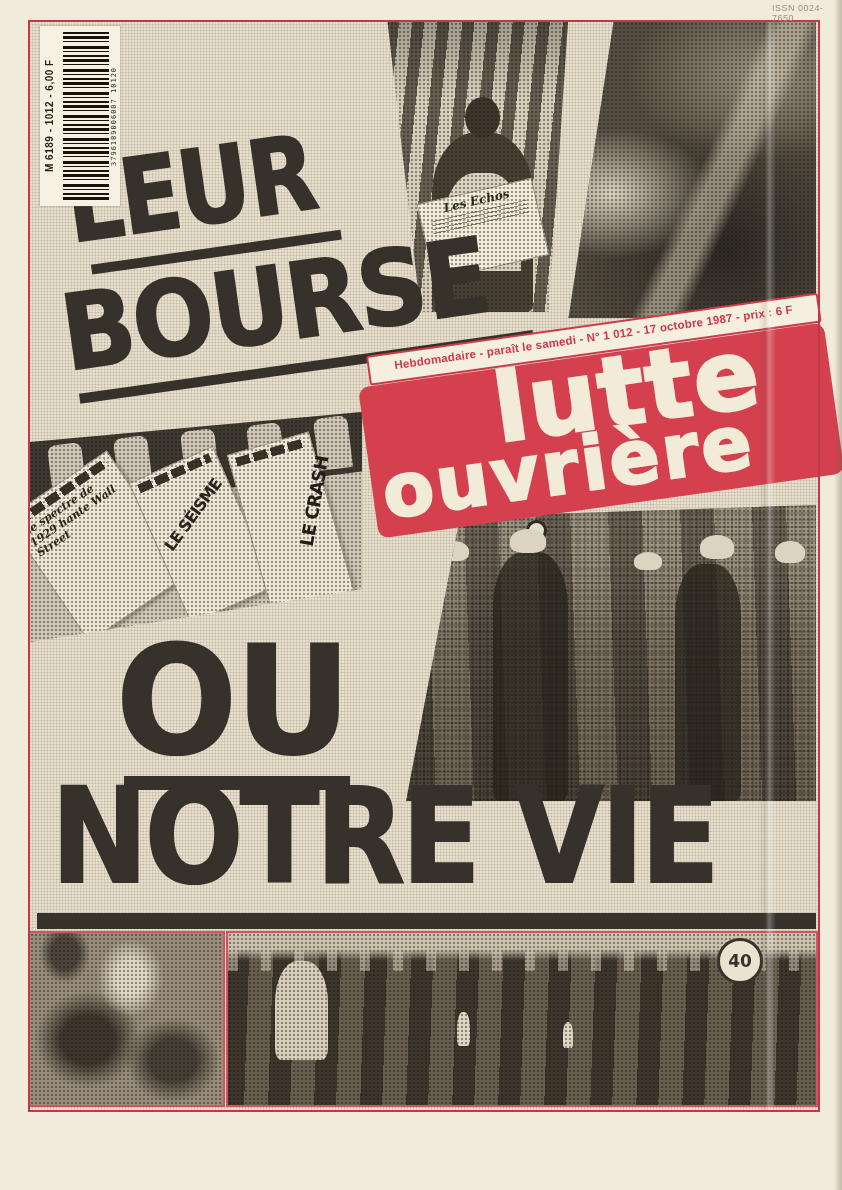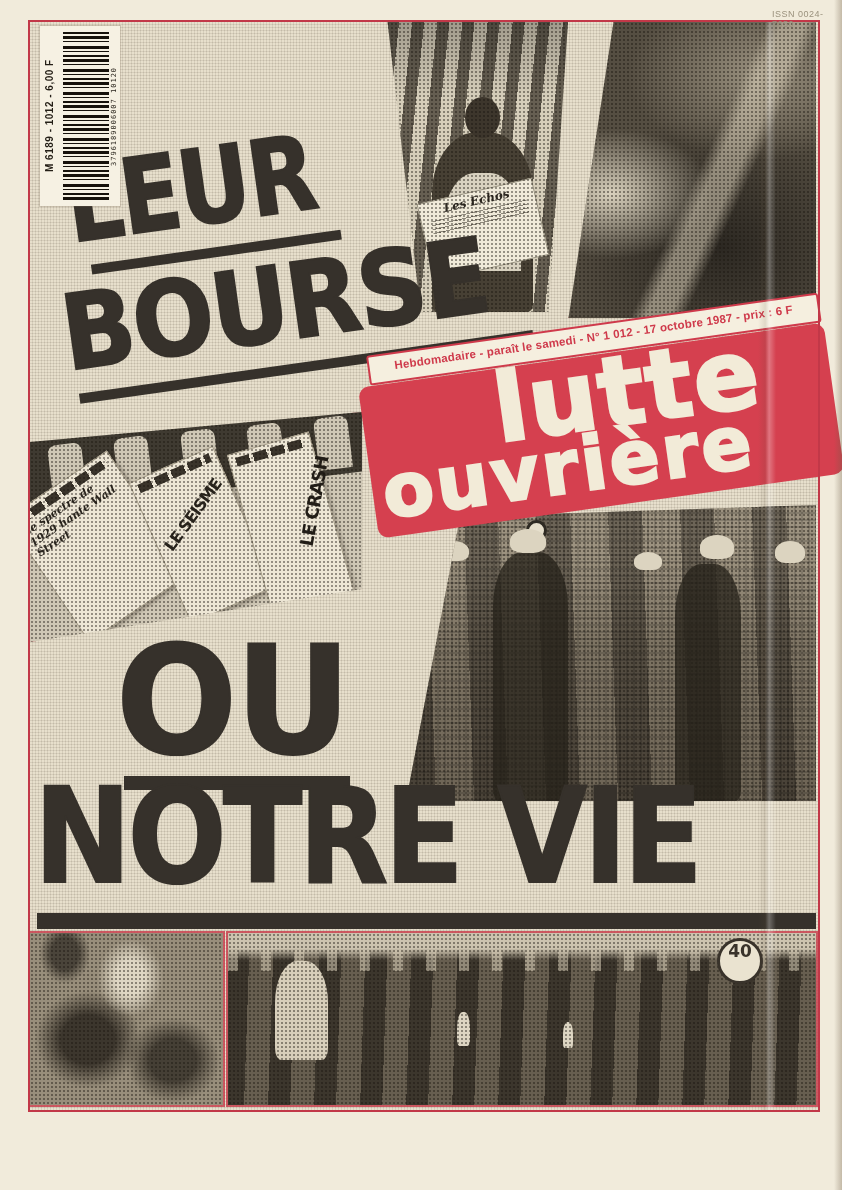--- a/index.html
+++ b/index.html
@@ -21,21 +21,21 @@
   }
   .fold-crease{
     position:absolute;left:758px;top:20px;width:18px;height:1092px;z-index:7;
     background:linear-gradient(90deg,transparent 0,rgba(90,75,55,.14) 40%,rgba(255,255,255,.28) 62%,transparent 100%);
   }
   .scan-edge{
     position:absolute;right:0;top:0;width:8px;height:1190px;z-index:9;
     background:linear-gradient(90deg,transparent,rgba(110,92,70,.35));
   }
   .issn{
-    position:absolute;left:772px;top:9px;font-size:9px;color:#9a917d;
+    position:absolute;left:772px;top:3px;font-size:9px;color:#9a917d;
     letter-spacing:.5px;z-index:9;
   }
   
   .barcode{
     position:absolute;left:40px;top:26px;width:80px;height:180px;
     background:#f6f1e3;z-index:7;display:flex;align-items:stretch;
     box-shadow:0 0 0 1px rgba(120,105,85,.25);
   }
   .bc-label{
     writing-mode:vertical-rl;transform:rotate(180deg);
@@ -165,42 +165,42 @@
   }
   .march-heads{position:absolute;left:0;top:10%;width:100%;height:12%;
     background:repeating-linear-gradient(90deg,rgba(214,204,182,.55) 0 10px,transparent 10px 33px);}
   .light-marcher{position:absolute;left:8%;top:16%;width:9%;height:58%;
     background:#d7ceba;border-radius:42% 42% 12% 12%;}
   .bottle{position:absolute;width:13px;height:34px;background:#ddd5c2;
     border-radius:45% 45% 20% 20%;}
   .sign-40{
     position:absolute;right:9%;top:3%;width:40px;height:40px;border-radius:50%;
     background:#eae3d0;border:3px solid #39332b;z-index:2;
-    display:flex;align-items:flex-start;justify-content:center;
+    display:flex;align-items:center;justify-content:center;
     font-family:"DejaVu Sans",sans-serif;font-weight:bold;font-size:17px;color:#39332b;
   }
   
   .hl{
     position:absolute;z-index:5;color:#36312b;
     font-family:"DejaVu Sans",sans-serif;font-weight:bold;
     line-height:.92;white-space:nowrap;
     -webkit-text-stroke:2px #36312b;letter-spacing:-2px;
   }
   .hl .word{display:inline-block;transform-origin:0 0;}
   .hl .bar{height:10px;background:#36312b;margin-top:12px;}
   .hl-leur{left:60px;top:160px;font-size:104px;transform:rotate(-8deg);transform-origin:0 0;}
   .hl-leur .word{transform:scaleX(.85);}
   .hl-leur .bar{width:252px;margin-left:16px;}
   .hl-bourse{left:56px;top:288px;font-size:104px;transform:rotate(-8deg);transform-origin:0 0;}
   .hl-bourse .word{transform:scaleX(.92);}
   .hl-bourse .bar{width:458px;margin-left:8px;}
   .hl-ou{left:116px;top:632px;font-size:150px;}
   .hl-ou .word{transform:scaleX(.95);}
   .hl-ou .bar{width:226px;height:14px;margin-left:8px;margin-top:6px;}
-  .hl-notre{left:34px;top:776px;font-size:132px;letter-spacing:-4px;}
+  .hl-notre{left:34px;top:776px;font-size:132px;letter-spacing:-4px;padding-left:17px;}
   .hl-notre .word{transform:scaleX(.88);}
   .big-bar{position:absolute;left:37px;top:913px;width:779px;height:16px;
     background:#36312b;z-index:5;}
   
   .banner{
     position:absolute;left:366px;top:356px;width:452px;height:26px;z-index:6;
     transform:rotate(-8deg);transform-origin:0 0;
     background:#f5efdf;border:2px solid #cf3a4b;border-radius:3px;
     color:#cf3a4b;font-weight:bold;font-size:11.5px;line-height:22px;
     text-align:center;letter-spacing:.2px;white-space:nowrap;

